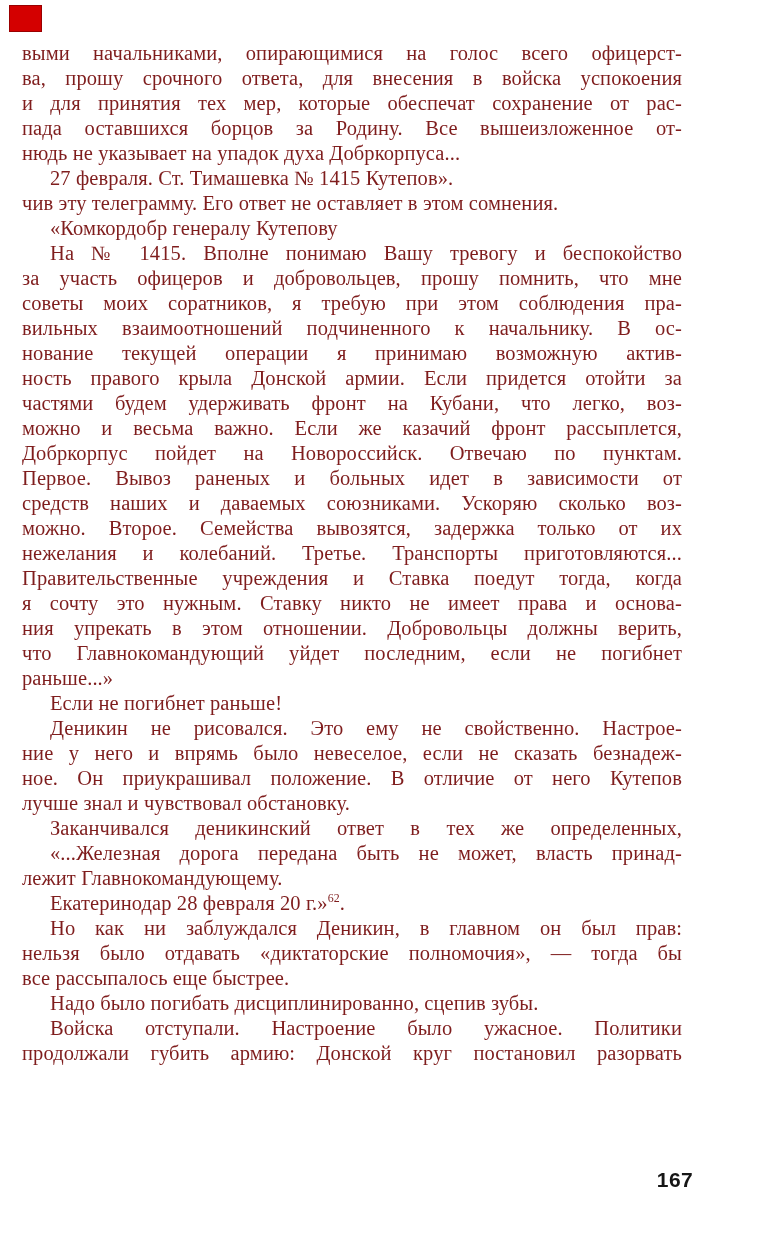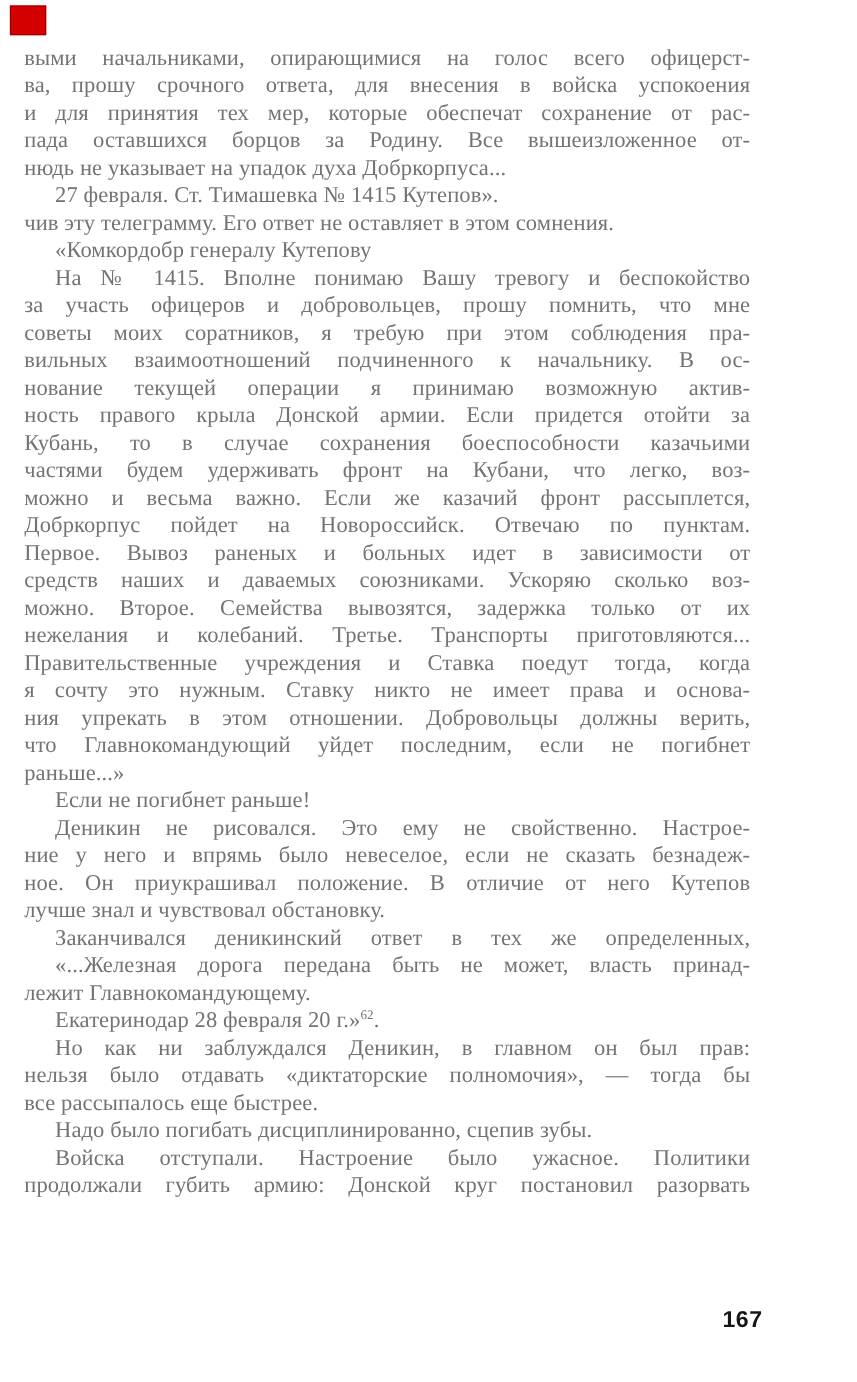--- a/index.html
+++ b/index.html
@@ -51,44 +51,42 @@
     position: absolute;
     left: 645px;
     top: 1168px;
     width: 60px;
     text-align: center;
     font-family: "Liberation Sans", sans-serif;
     font-size: 21px;
     font-weight: 600;
     color: #161616;
     letter-spacing: 0.5px;
-    margin-top: 20px;
   }
 </style>
 </head>
 <body>
 
 <div id="page">
   <div id="marker" style="background: rgb(212, 0, 0);"></div>
-  <div id="text-block" style="color: #737373;">
+  <div id="text-block" style="color: #7f1d1d;">
       <div class="line just">выми начальниками, опирающимися на голос всего офицерст-</div>
       <div class="line just">ва, прошу срочного ответа, для внесения в войска успокоения</div>
       <div class="line just">и для принятия тех мер, которые обеспечат сохранение от рас-</div>
       <div class="line just">пада оставшихся борцов за Родину. Все вышеизложенное от-</div>
       <div class="line">нюдь не указывает на упадок духа Добркорпуса...</div>
       <div class="line indent">27 февраля. Ст. Тимашевка № 1415 Кутепов».</div>
       <div class="line">чив эту телеграмму. Его ответ не оставляет в этом сомнения.</div>
       <div class="line indent">«Комкордобр генералу Кутепову</div>
       <div class="line indent just">На № 1415. Вполне понимаю Вашу тревогу и беспокойство</div>
       <div class="line just">за участь офицеров и добровольцев, прошу помнить, что мне</div>
       <div class="line just">советы моих соратников, я требую при этом соблюдения пра-</div>
       <div class="line just">вильных взаимоотношений подчиненного к начальнику. В ос-</div>
       <div class="line just">нование текущей операции я принимаю возможную актив-</div>
       <div class="line just">ность правого крыла Донской армии. Если придется отойти за</div>
-      <div class="line just">Кубань, то в случае сохранения боеспособности казачьими</div>
       <div class="line just">частями будем удерживать фронт на Кубани, что легко, воз-</div>
       <div class="line just">можно и весьма важно. Если же казачий фронт рассыплется,</div>
       <div class="line just">Добркорпус пойдет на Новороссийск. Отвечаю по пунктам.</div>
       <div class="line just">Первое. Вывоз раненых и больных идет в зависимости от</div>
       <div class="line just">средств наших и даваемых союзниками. Ускоряю сколько воз-</div>
       <div class="line just">можно. Второе. Семейства вывозятся, задержка только от их</div>
       <div class="line just">нежелания и колебаний. Третье. Транспорты приготовляются...</div>
       <div class="line just">Правительственные учреждения и Ставка поедут тогда, когда</div>
       <div class="line just">я сочту это нужным. Ставку никто не имеет права и основа-</div>
       <div class="line just">ния упрекать в этом отношении. Добровольцы должны верить,</div>

